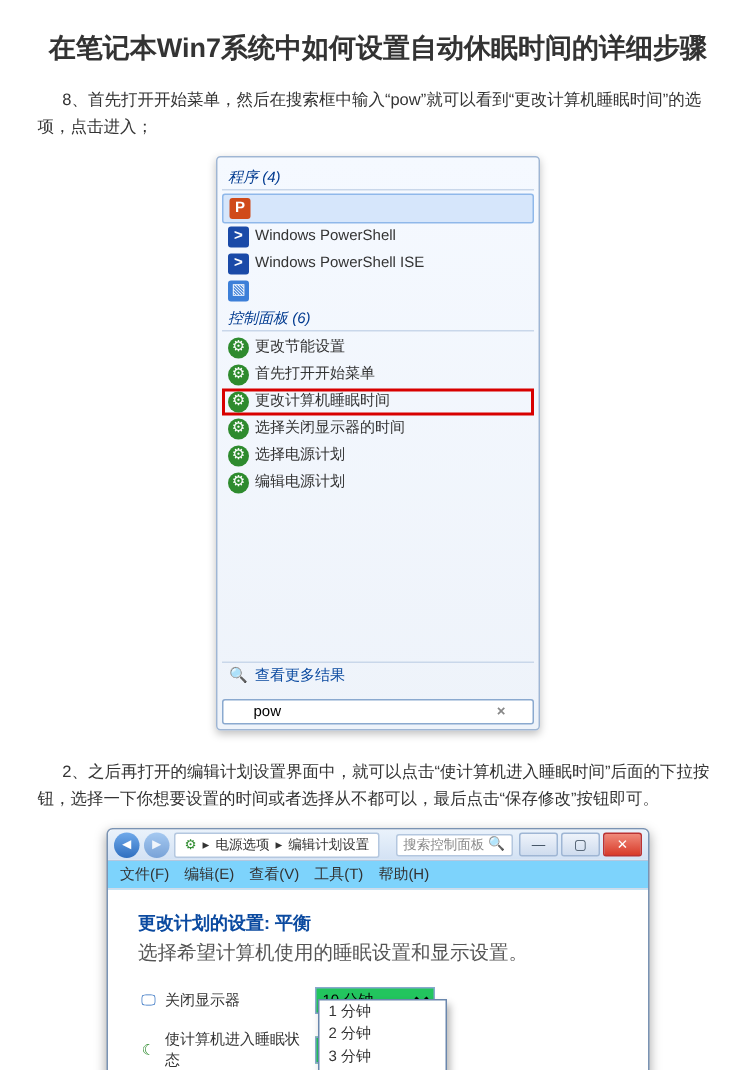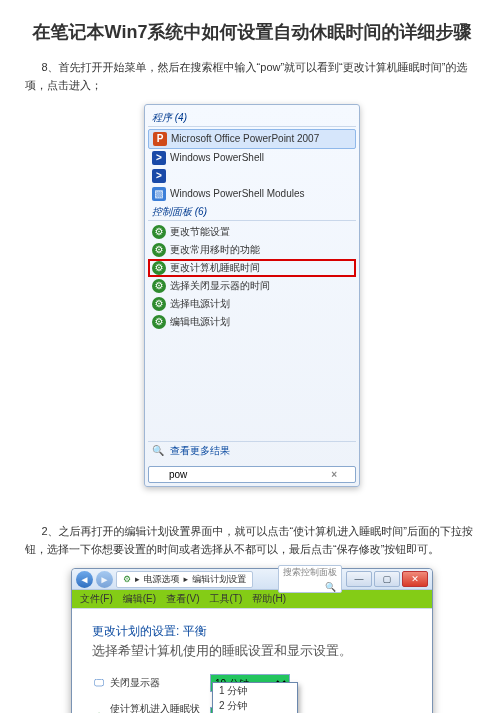--- a/index.html
+++ b/index.html
@@ -20,21 +20,21 @@
   }
   .step {
     font-size: 11px;
     line-height: 1.6;
     margin: 8px 0 10px;
     text-indent: 1.5em;
   }
   .fig {
     display: flex;
     justify-content: center;
-    margin-bottom: 36px;
+    margin-bottom: 20px;
   }
 
   
   .start-panel {
     width: 208px;
     background: linear-gradient(#f5f9ff, #eef3fa);
     border: 1px solid #9fb6d4;
     border-radius: 3px;
     box-shadow: 0 2px 6px rgba(0,0,0,.25);
     padding: 4px 3px 3px;
@@ -112,35 +112,35 @@
     padding:1px 6px; font-size:9px; display:flex; align-items:center; gap:4px;
   }
   .win-ctrls { display:flex; gap:2px; }
   .win-ctrls span{
     width:24px;height:14px;background:linear-gradient(#eef3fa,#cfdcee);
     border:1px solid #9fb6d4;border-radius:2px;display:flex;align-items:center;justify-content:center;
     font-size:9px;color:#345;
   }
   .win-ctrls .close{ background:linear-gradient(#f08a7a,#d83b2a); color:#fff; border-color:#b33; }
   .title-search {
-    display:flex;align-items:flex-end;gap:3px;
-    background:#fff;border:1px solid #b4c7df;border-radius:2px;padding:0 4px;font-size:9px;color:#888;flex-direction:column;
+    display:flex;align-items:flex-start;gap:3px;
+    background:#fff;border:1px solid #b4c7df;border-radius:2px;padding:0 4px;font-size:9px;color:#888;
   }
 
   .menubar {
     display:flex; gap:10px; padding:2px 8px;
-    background:#84cc16; border-bottom:1px solid #d0dbea; font-size:10px;
+    background:#7dd3fc; border-bottom:1px solid #d0dbea; font-size:10px;
   }
 
   .body {
     padding: 14px 20px 18px;
     position: relative;
     min-height: 210px;
   }
-  .plan-title { color:#0b4aa0; font-size:12px; margin-bottom:2px; }
+  .plan-title { color:#0b4aa0; font-size:12px; margin-bottom:2px;font-weight:bold; }
   .plan-sub   { font-size:13px; color:#555; margin-bottom:14px; }
 
   .field {
     display:flex; align-items:center; gap:8px; margin-bottom:10px;
     position: relative;
   }
   .field .lbl { width:110px; display:flex; align-items:center; gap:4px; }
   select.combo {
     width: 80px; font-size:10px; height:18px;
     border:1px solid #8aa9cf; background:#22c55e;
@@ -162,43 +162,42 @@
 
 <p class="step">8、首先打开开始菜单，然后在搜索框中输入“pow”就可以看到“更改计算机睡眠时间”的选项，点击进入；</p>
 
 <div class="fig">
   <div class="start-panel">
 
     <div class="sect-head">程序 (4)</div>
 
     <div class="row sel">
       <span class="ico ico-pp">P</span>
-      <span>Microsoft Office PowerPoint 2007</span>
     </div>
     <div class="row">
       <span class="ico ico-ps">&gt;</span>
       <span>Windows PowerShell</span>
     </div>
     <div class="row">
       <span class="ico ico-ps">&gt;</span>
+      <span>Windows PowerShell ISE</span>
     </div>
     <div class="row">
       <span class="ico ico-mod">▧</span>
-      <span>Windows PowerShell Modules</span>
     </div>
 
     <div class="sect-head">控制面板 (6)</div>
 
     <div class="row">
       <span class="ico ico-cp">⚙</span>
       <span>更改节能设置</span>
     </div>
     <div class="row">
       <span class="ico ico-cp">⚙</span>
-      <span>更改常用移时的功能</span>
+      <span>首先打开开始菜单</span>
     </div>
     <div class="row hl">
       <span class="ico ico-cp">⚙</span>
       <span>更改计算机睡眠时间</span>
     </div>
     <div class="row">
       <span class="ico ico-cp">⚙</span>
       <span>选择关闭显示器的时间</span>
     </div>
     <div class="row">

